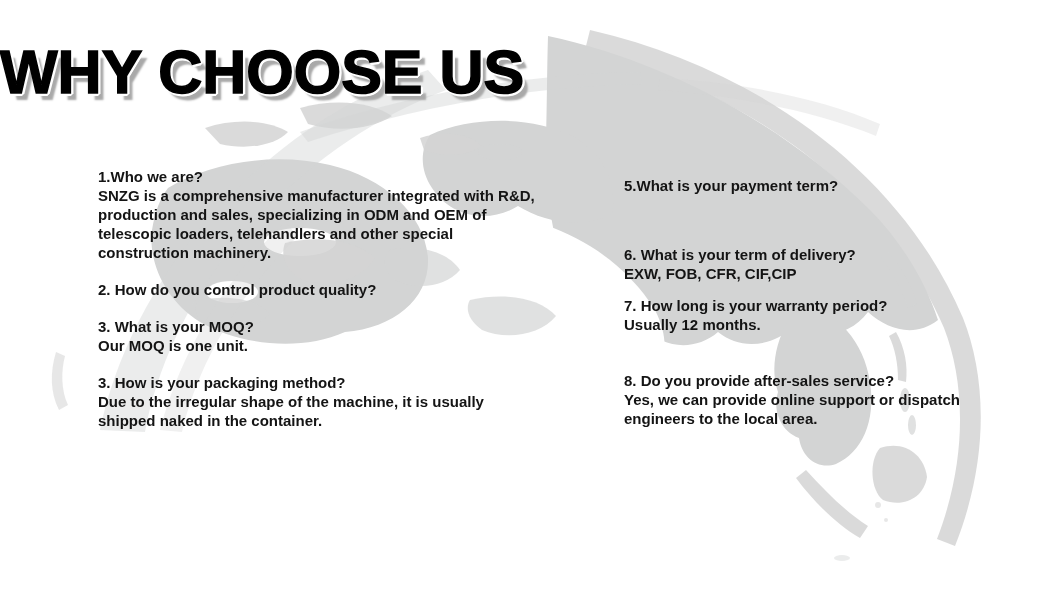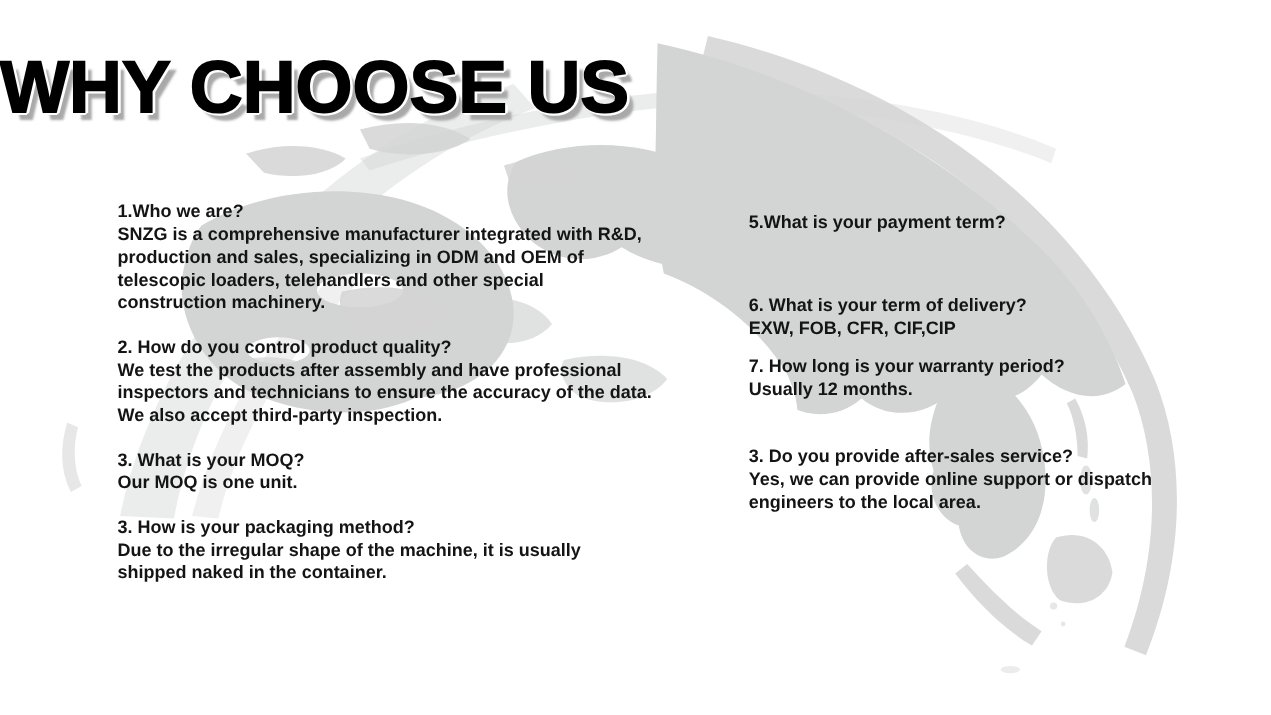--- a/index.html
+++ b/index.html
@@ -110,23 +110,20 @@
 <div class="faq-col faq-col-left">
   <div class="faq-item">
     <div class="faq-q">1.Who we are?</div>
     <div class="faq-a">SNZG is a comprehensive manufacturer integrated with R&amp;D,
 production and sales, specializing in ODM and OEM of
 telescopic loaders, telehandlers and other special
 construction machinery.</div>
   </div>
   <div class="faq-item">
     <div class="faq-q">2. How do you control product quality?</div>
-    <div class="faq-a">We test the products after assembly and have professional
-inspectors and technicians to ensure the accuracy of the data.
-We also accept third-party inspection.</div>
   </div>
   <div class="faq-item">
     <div class="faq-q">3. What is your MOQ?</div>
     <div class="faq-a">Our MOQ is one unit.</div>
   </div>
   <div class="faq-item">
     <div class="faq-q">3. How is your packaging method?</div>
     <div class="faq-a">Due to the irregular shape of the machine, it is usually
 shipped naked in the container.</div>
   </div>
@@ -138,17 +135,17 @@
   </div>
   <div class="faq-item">
     <div class="faq-q">6. What is your term of delivery?</div>
     <div class="faq-a">EXW, FOB, CFR, CIF,CIP</div>
   </div>
   <div class="faq-item">
     <div class="faq-q">7. How long is your warranty period?</div>
     <div class="faq-a">Usually 12 months.</div>
   </div>
   <div class="faq-item">
-    <div class="faq-q">3. Do you provide after-sales service?</div>
+    <div class="faq-q">8. Do you provide after-sales service?</div>
     <div class="faq-a">Yes, we can provide online support or dispatch
 engineers to the local area.</div>
   </div>
 </div>
 
 </body></html>

